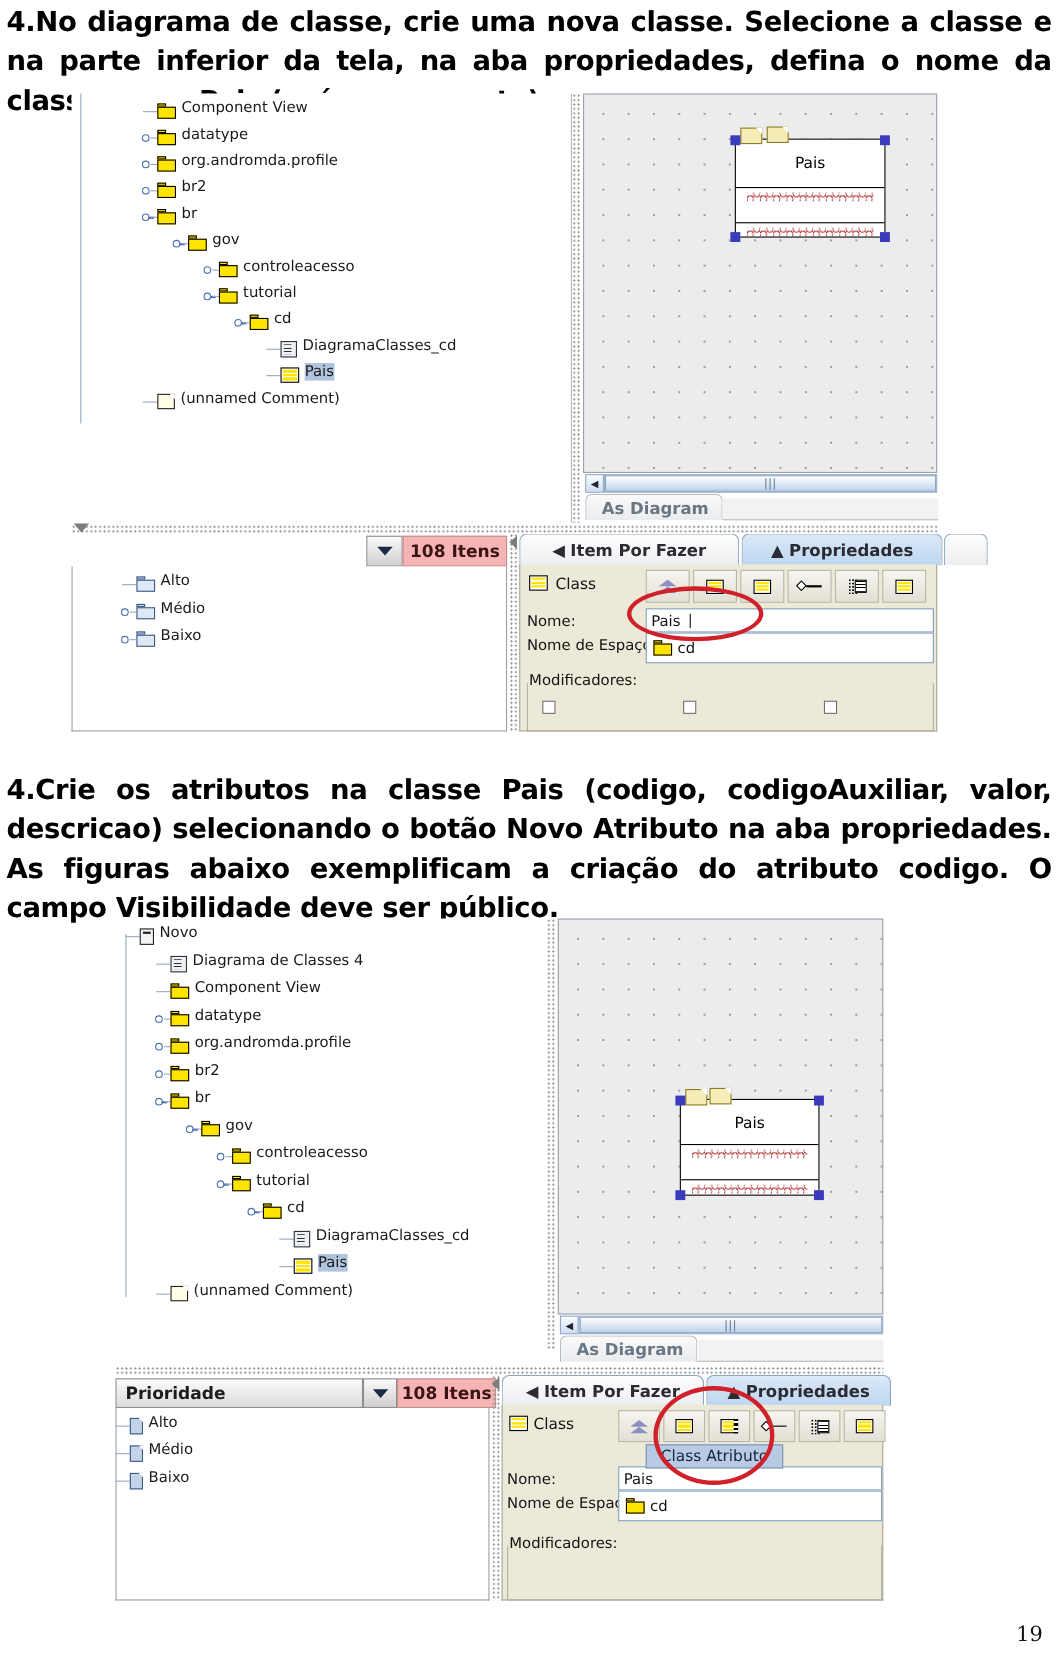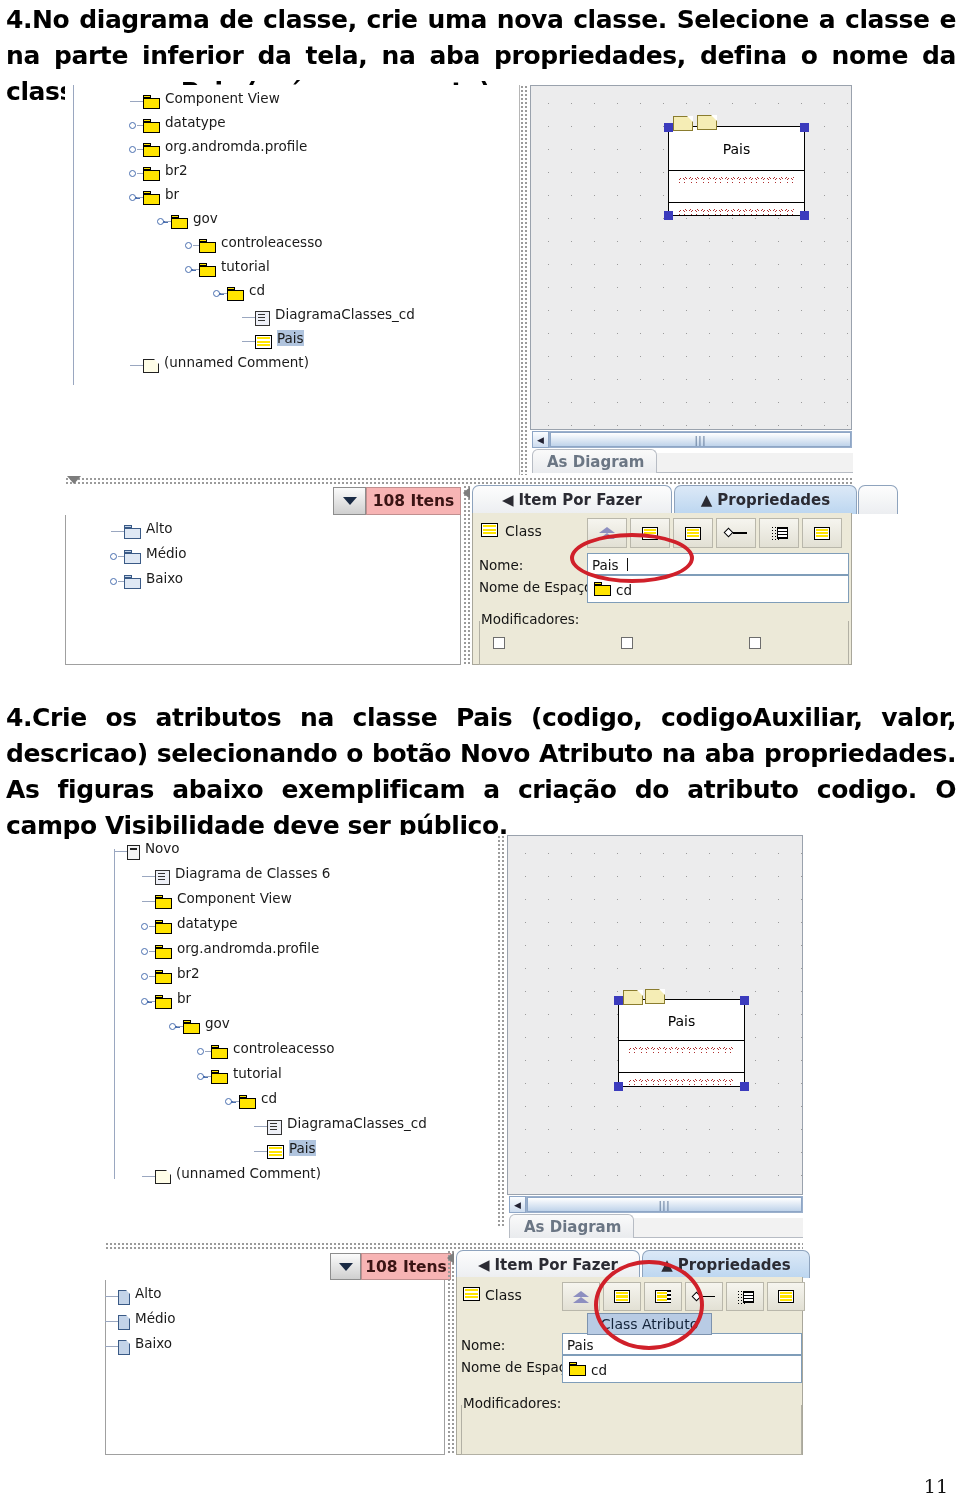--- a/index.html
+++ b/index.html
@@ -160,21 +160,21 @@
   
   .tooltip{position:absolute;background:#b8cbe4;border:1px solid #7d93ae;box-sizing:border-box;
     font-family:"DejaVu Sans",sans-serif;font-size:14px;color:#14243a;
     display:flex;align-items:center;justify-content:center;white-space:nowrap;}
 </style>
 </head>
 <body>
 
 <div class="doc-para" id="para-4">4.No diagrama de classe, crie uma nova classe. Selecione a classe e na parte inferior da tela, na aba propriedades, defina o nome da classe como Pais (país sem acento).</div>
 <div class="doc-para" id="para-5">4.Crie os atributos na classe Pais (codigo, codigoAuxiliar, valor, descricao) selecionando o botão Novo Atributo na aba propriedades. As figuras abaixo exemplificam a criação do atributo codigo. O campo Visibilidade deve ser público.</div>
-<div class="page-num">11</div>
+<div class="page-num">19</div>
 
 <div class="shot" id="shot1" style="left:60px;top:85px;width:795px;height:580px;">
 
   <div class="panel white" style="left:5px;top:0;width:455px;height:390px;border-right:1px solid #b6b6b6;">
     <div class="vline" style="left:8px;top:0;height:300px;"></div>
     <div class="tree" id="s1tree" style="left: 0px; top: 4px; height: 288px;">
         <span class="hline" style="left:65px;top:12px;width:13px;"></span>
         <div class="tnode" style="position:absolute;left:78px;top:0px;"><span class="ico ico-folder"><span class="tab"></span><span class="bod"></span></span><span class="lbl">Component View</span></div>
         <span class="knob" style="left:64px;top:33px;"></span>
         <span class="hline" style="left:72px;top:36px;width:6px;"></span>
@@ -339,21 +339,21 @@
 </div>
 
 <div class="shot" id="shot2" style="left:105px;top:835px;width:700px;height:620px;">
 
   <div class="panel white" style="left:0;top:0;width:390px;height:392px;">
     <div class="vline" style="left:9px;top:14px;height:330px;"></div>
     <div class="tree" id="s2tree" style="left: 0px; top: 4px; height: 350px;">
         <span class="hline" style="left:9px;top:12px;width:13px;"></span>
         <div class="tnode" style="position:absolute;left:22px;top:0px;"><span class="ico ico-data"></span><span class="lbl">Novo</span></div>
         <span class="hline" style="left:37px;top:37px;width:13px;"></span>
-        <div class="tnode" style="position:absolute;left:50px;top:25px;"><span class="ico ico-diagram"></span><span class="lbl">Diagrama de Classes 6</span></div>
+        <div class="tnode" style="position:absolute;left:50px;top:25px;"><span class="ico ico-diagram"></span><span class="lbl">Diagrama de Classes 4</span></div>
         <span class="hline" style="left:37px;top:62px;width:13px;"></span>
         <div class="tnode" style="position:absolute;left:50px;top:50px;"><span class="ico ico-folder"><span class="tab"></span><span class="bod"></span></span><span class="lbl">Component View</span></div>
         <span class="knob" style="left:36px;top:84px;"></span>
         <span class="hline" style="left:44px;top:87px;width:6px;"></span>
         <div class="tnode" style="position:absolute;left:50px;top:75px;"><span class="ico ico-folder"><span class="tab"></span><span class="bod"></span></span><span class="lbl">datatype</span></div>
         <span class="knob" style="left:36px;top:109px;"></span>
         <span class="hline" style="left:44px;top:112px;width:6px;"></span>
         <div class="tnode" style="position:absolute;left:50px;top:100px;"><span class="ico ico-folder"><span class="tab"></span><span class="bod"></span></span><span class="lbl">org.andromda.profile</span></div>
         <span class="knob" style="left:36px;top:134px;"></span>
         <span class="hline" style="left:44px;top:137px;width:6px;"></span>
@@ -407,20 +407,23 @@
     <div class="thumb" style="width:100%;"></div>
   </div>
 
   <div class="tab-diagram" style="left:404px;top:379px;width:125px;height:24px;">
     <span>As Diagram</span>
   </div>
   <div class="panel" style="left:529px;top:383px;width:169px;height:20px;background:#f2f2f2;border-bottom:1px solid #b7bcc4;"></div>
 
   <div class="panel hdot" style="left:0;top:407px;width:698px;height:8px;"></div>
 
+  <div class="combo" style="left:0;top:418px;width:225px;height:27px;">
+    <span>Prioridade</span>
+  </div>
   <div class="combo-arrow" style="left:225px;top:418px;width:31px;height:27px;"></div>
   <div class="itens" style="left:256px;top:418px;width:90px;height:27px;">
     <span>108 Itens</span>
   </div>
   <div class="panel white" style="left:0;top:445px;width:340px;height:175px;border:1px solid #a0a0a0;border-top:none;">
     <div class="tree" id="s2todo" style="left: 0px; top: 4px; height: 75px;">
         <span class="hline" style="left:-1px;top:12px;width:13px;"></span>
         <div class="tnode" style="position:absolute;left:12px;top:0px;"><span class="ico ico-doc"></span><span class="lbl">Alto</span></div>
         <span class="hline" style="left:-1px;top:37px;width:13px;"></span>
         <div class="tnode" style="position:absolute;left:12px;top:25px;"><span class="ico ico-doc"></span><span class="lbl">Médio</span></div>

